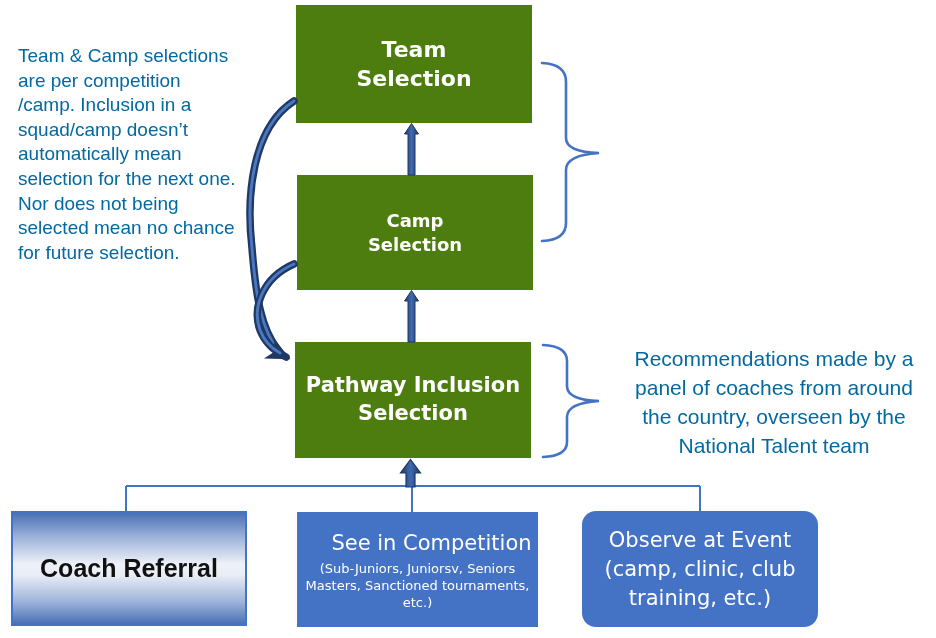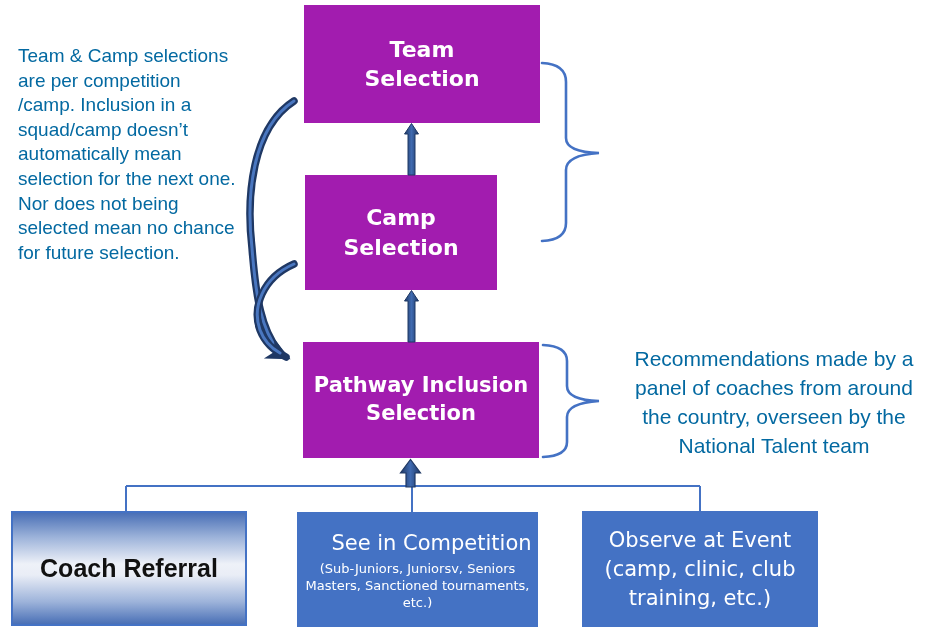--- a/index.html
+++ b/index.html
@@ -8,31 +8,30 @@
     width:936px;height:638px;
     background:#ffffff;
     font-family:"Liberation Sans",sans-serif;
     overflow:hidden;
   }
   .abs{position:absolute;}
   .pre{white-space:pre-line;}
 
   
   .redbox{
-    background:#a21caf;
+    background:#4d7c0f;
     color:#ffffff;
     display:flex;align-items:center;justify-content:center;
     text-align:center;
     font-family:"DejaVu Sans",sans-serif;
     font-weight:bold;
     line-height:1.32;
-    margin-left:8px;
   }
   #box-team   {left:296px;top:5px;  width:236px;height:118px;font-size:22px;}
-  #box-camp   {left:297px;top:175px;width:192px;height:115px;font-size:22px;text-align:center;}
+  #box-camp   {left:297px;top:175px;width:236px;height:115px;font-size:18px;text-align:center;}
   #box-pathway{left:295px;top:342px;width:236px;height:116px;font-size:21px;}
 
   
   .bluebox{
     background:#4472c4;
     color:#ffffff;
     text-align:center;
     font-family:"DejaVu Sans",sans-serif;
   }
   #box-coach{
@@ -48,21 +47,21 @@
   #box-see{
     left:297px;top:512px;width:241px;height:115px;
     display:flex;flex-direction:column;align-items:center;justify-content:center;
     padding-top:2px;box-sizing:border-box;
   }
   #box-see .title{font-size:21px;line-height:26px;margin-left:28px;}
   #box-see .sub{font-size:13px;line-height:17px;margin-top:4px;}
   #box-observe{
     left:582px;top:511px;width:236px;height:116px;
     display:flex;align-items:center;justify-content:center;
-    font-size:21px;line-height:29px;
+    font-size:21px;line-height:29px;border-radius:14px;
   }
 
   
   .note{color:#0369a1;}
   #left-note {left:18px; top:44px; width:262px;font-size:19px;line-height:24.6px;}
   #note-selections     {left:618px;top:105px;width:312px;font-size:21px;line-height:31px;}
   #note-recommendations{left:618px;top:344px;width:312px;font-size:21px;line-height:29px;text-align:center;}
 
   
   #wires{left:0;top:0;width:936px;height:638px;pointer-events:none;}

